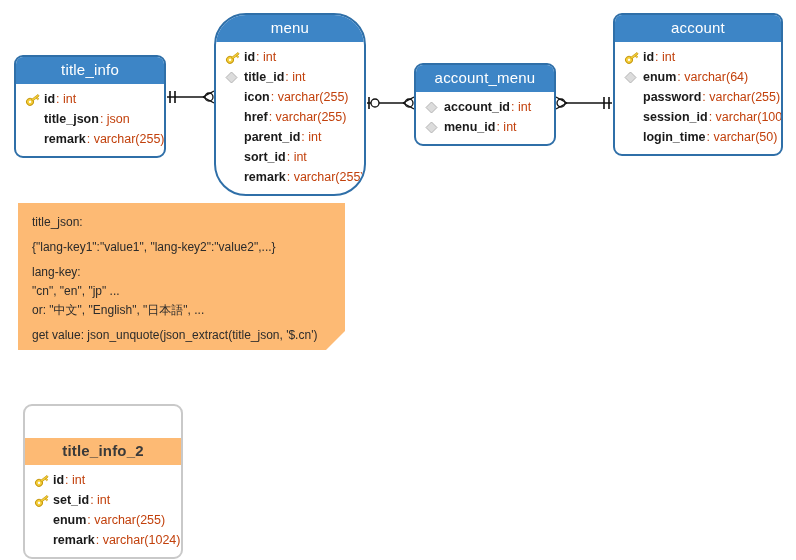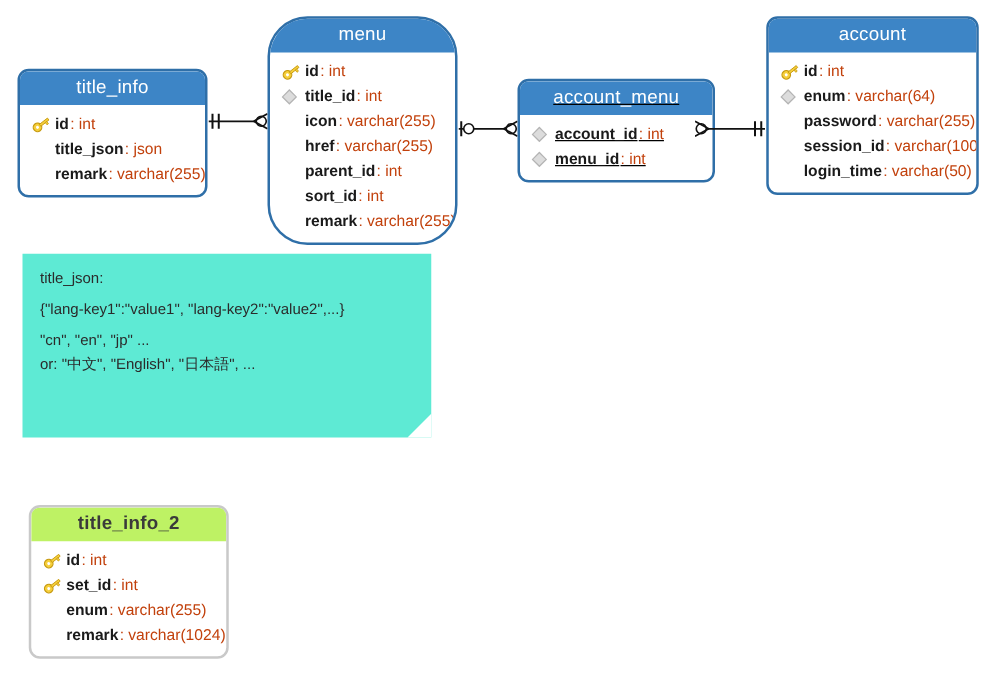--- a/index.html
+++ b/index.html
@@ -27,23 +27,24 @@
     background:#3d85c6;
     color:#ffffff;
     text-align:center;
     font-size:15px;
     line-height:26px;
     height:27px;
     font-weight:400;
     letter-spacing:.2px;
   }
   .table.gray .table-header{
-    background:#bef264;
+    background:#fdba74;
     color:#3a3a3a;
     font-weight:bold;
+    margin-top:32px;
   }
 
   .table-body{padding:5px 0 7px 0;}
 
   .field{
     display:flex;
     align-items:center;
     height:20px;
     padding:0 8px 0 9px;
     font-size:12.5px;
@@ -56,21 +57,21 @@
   .fname{color:#1a1a1a;font-weight:bold;font-size:12.5px;}
   .ftype{color:#c2410c;font-size:12.5px;margin-left:1px;}
 
   
   .key-icon{display:block;}
   .diamond-icon{display:block;}
 
   
   .note{
     position:absolute;
-    background:#5eead4;
+    background:#fdba74;
     color:#2b2b2b;
     font-size:12px;
     box-sizing:border-box;
     padding:13px 26px 10px 14px;
     line-height:1.0;
   }
   .note .line{margin-bottom:13px;white-space:nowrap;}
   .note .line.tight{margin-bottom:7px;}
   .note .line:last-child{margin-bottom:0;}
   .note-fold{
@@ -164,21 +165,21 @@
             <span class="fname">sort_id</span>
             <span class="ftype">: int</span>
           </div>
           <div class="field">
             <span class="gutter"></span>
             <span class="fname">remark</span>
             <span class="ftype">: varchar(255)</span>
           </div>
         </div>
       </div>
-      <div class="table" style="left: 414px; top: 63px; width: 158px; text-decoration: underline;">
+      <div class="table" style="left: 414px; top: 63px; width: 142px;">
         <div class="table-header">account_menu</div>
         <div class="table-body">
           <div class="field">
             <span class="gutter">
               <svg class="diamond-icon" width="13" height="13" viewBox="0 0 13 13">
                 <polygon points="6.5,1 12,6.5 6.5,12 1,6.5" fill="#dcdcdc" stroke="#b4b4b4" stroke-width="1"></polygon>
               </svg>
             </span>
             <span class="fname">account_id</span>
             <span class="ftype">: int</span>
@@ -306,19 +307,21 @@
           <line x1="11" y1="10" x2="0" y2="16" stroke="#111" stroke-width="1.4"></line>
           <line x1="53" y1="4" x2="53" y2="16" stroke="#111" stroke-width="1.6"></line>
           <line x1="48" y1="4" x2="48" y2="16" stroke="#111" stroke-width="1.6"></line>
         </svg></div>
     </div>
 
   <div class="note" id="note" style="left: 18px; top: 203px; width: 327px; height: 147px;">
     <div id="note-lines">
         <div class="line">title_json:</div>
         <div class="line">{"lang-key1":"value1", "lang-key2":"value2",...}</div>
+        <div class="line tight">lang-key:</div>
         <div class="line tight">"cn", "en", "jp" ...</div>
         <div class="line">or: "中文", "English", "日本語", ...</div>
+        <div class="line">get value: json_unquote(json_extract(title_json, '$.cn')</div>
       </div>
     <div class="note-fold"></div>
   </div>
 
 </div>
 
 </body></html>

